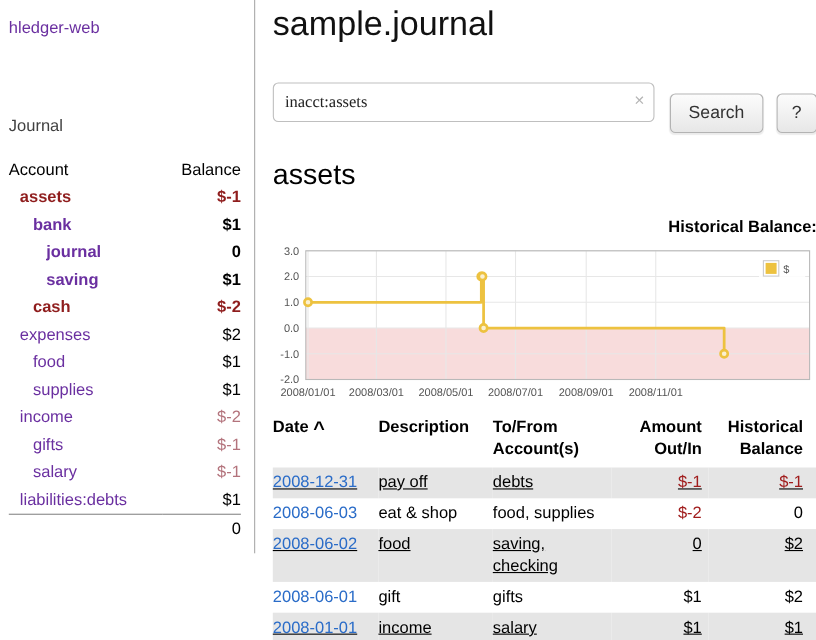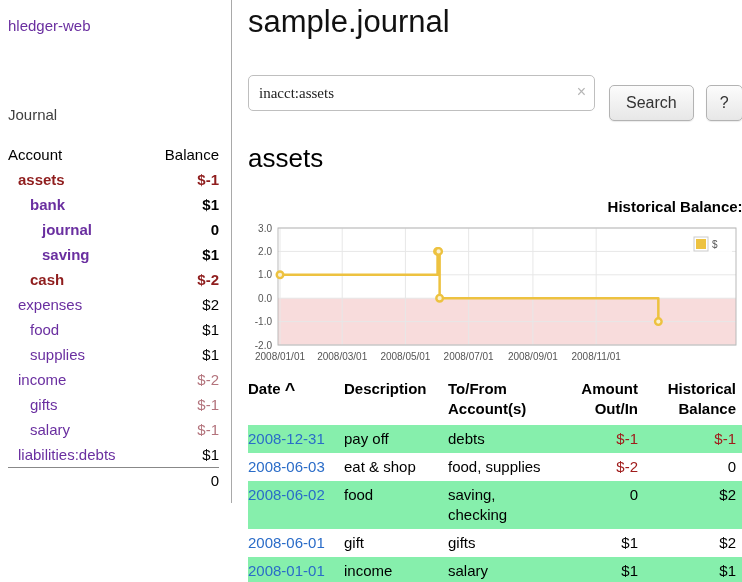--- a/index.html
+++ b/index.html
@@ -52,23 +52,23 @@
   .btn-help { margin-left:12px; padding:0 13px; }
   h2 { margin-top:22px; font-size:26px; font-weight:normal; }
   .chart-title { margin-top:24px; font-size:15px; font-weight:bold;text-align:right; }
   svg.chart { margin-top:8px; display:block; }
   .tick { fill:#555; font-size:10px; font-family:"Liberation Sans", sans-serif; }
 
   
   .register { border-collapse:collapse; margin-top:10px; width:494px; font-size:15px; table-layout:fixed; }
   .register th { text-align:left; vertical-align:top; padding:0 6px 6px 0; line-height:20px; font-weight:bold; }
   .register td { padding:4px 6px 4px 0; vertical-align:top; line-height:20px; }
-  .register th:last-child, .register td:last-child { padding-right:6px; }
+  .register th:last-child, .register td:last-child { padding-right:12px; }
   .register .ar { text-align:right; }
-  .stripe { background:#86efac; }
+  .stripe { background:#e5e5e5;text-decoration:underline; }
   .datelink { color:#2a6cc8; text-decoration:none; }
   .neg { color:#a01c1c; }
   .caret { font-weight:bold; font-size:18px; vertical-align:-2px; }
 </style>
 </head>
 <body>
 
 <div class="layout">
 
   <div class="sidebar">

